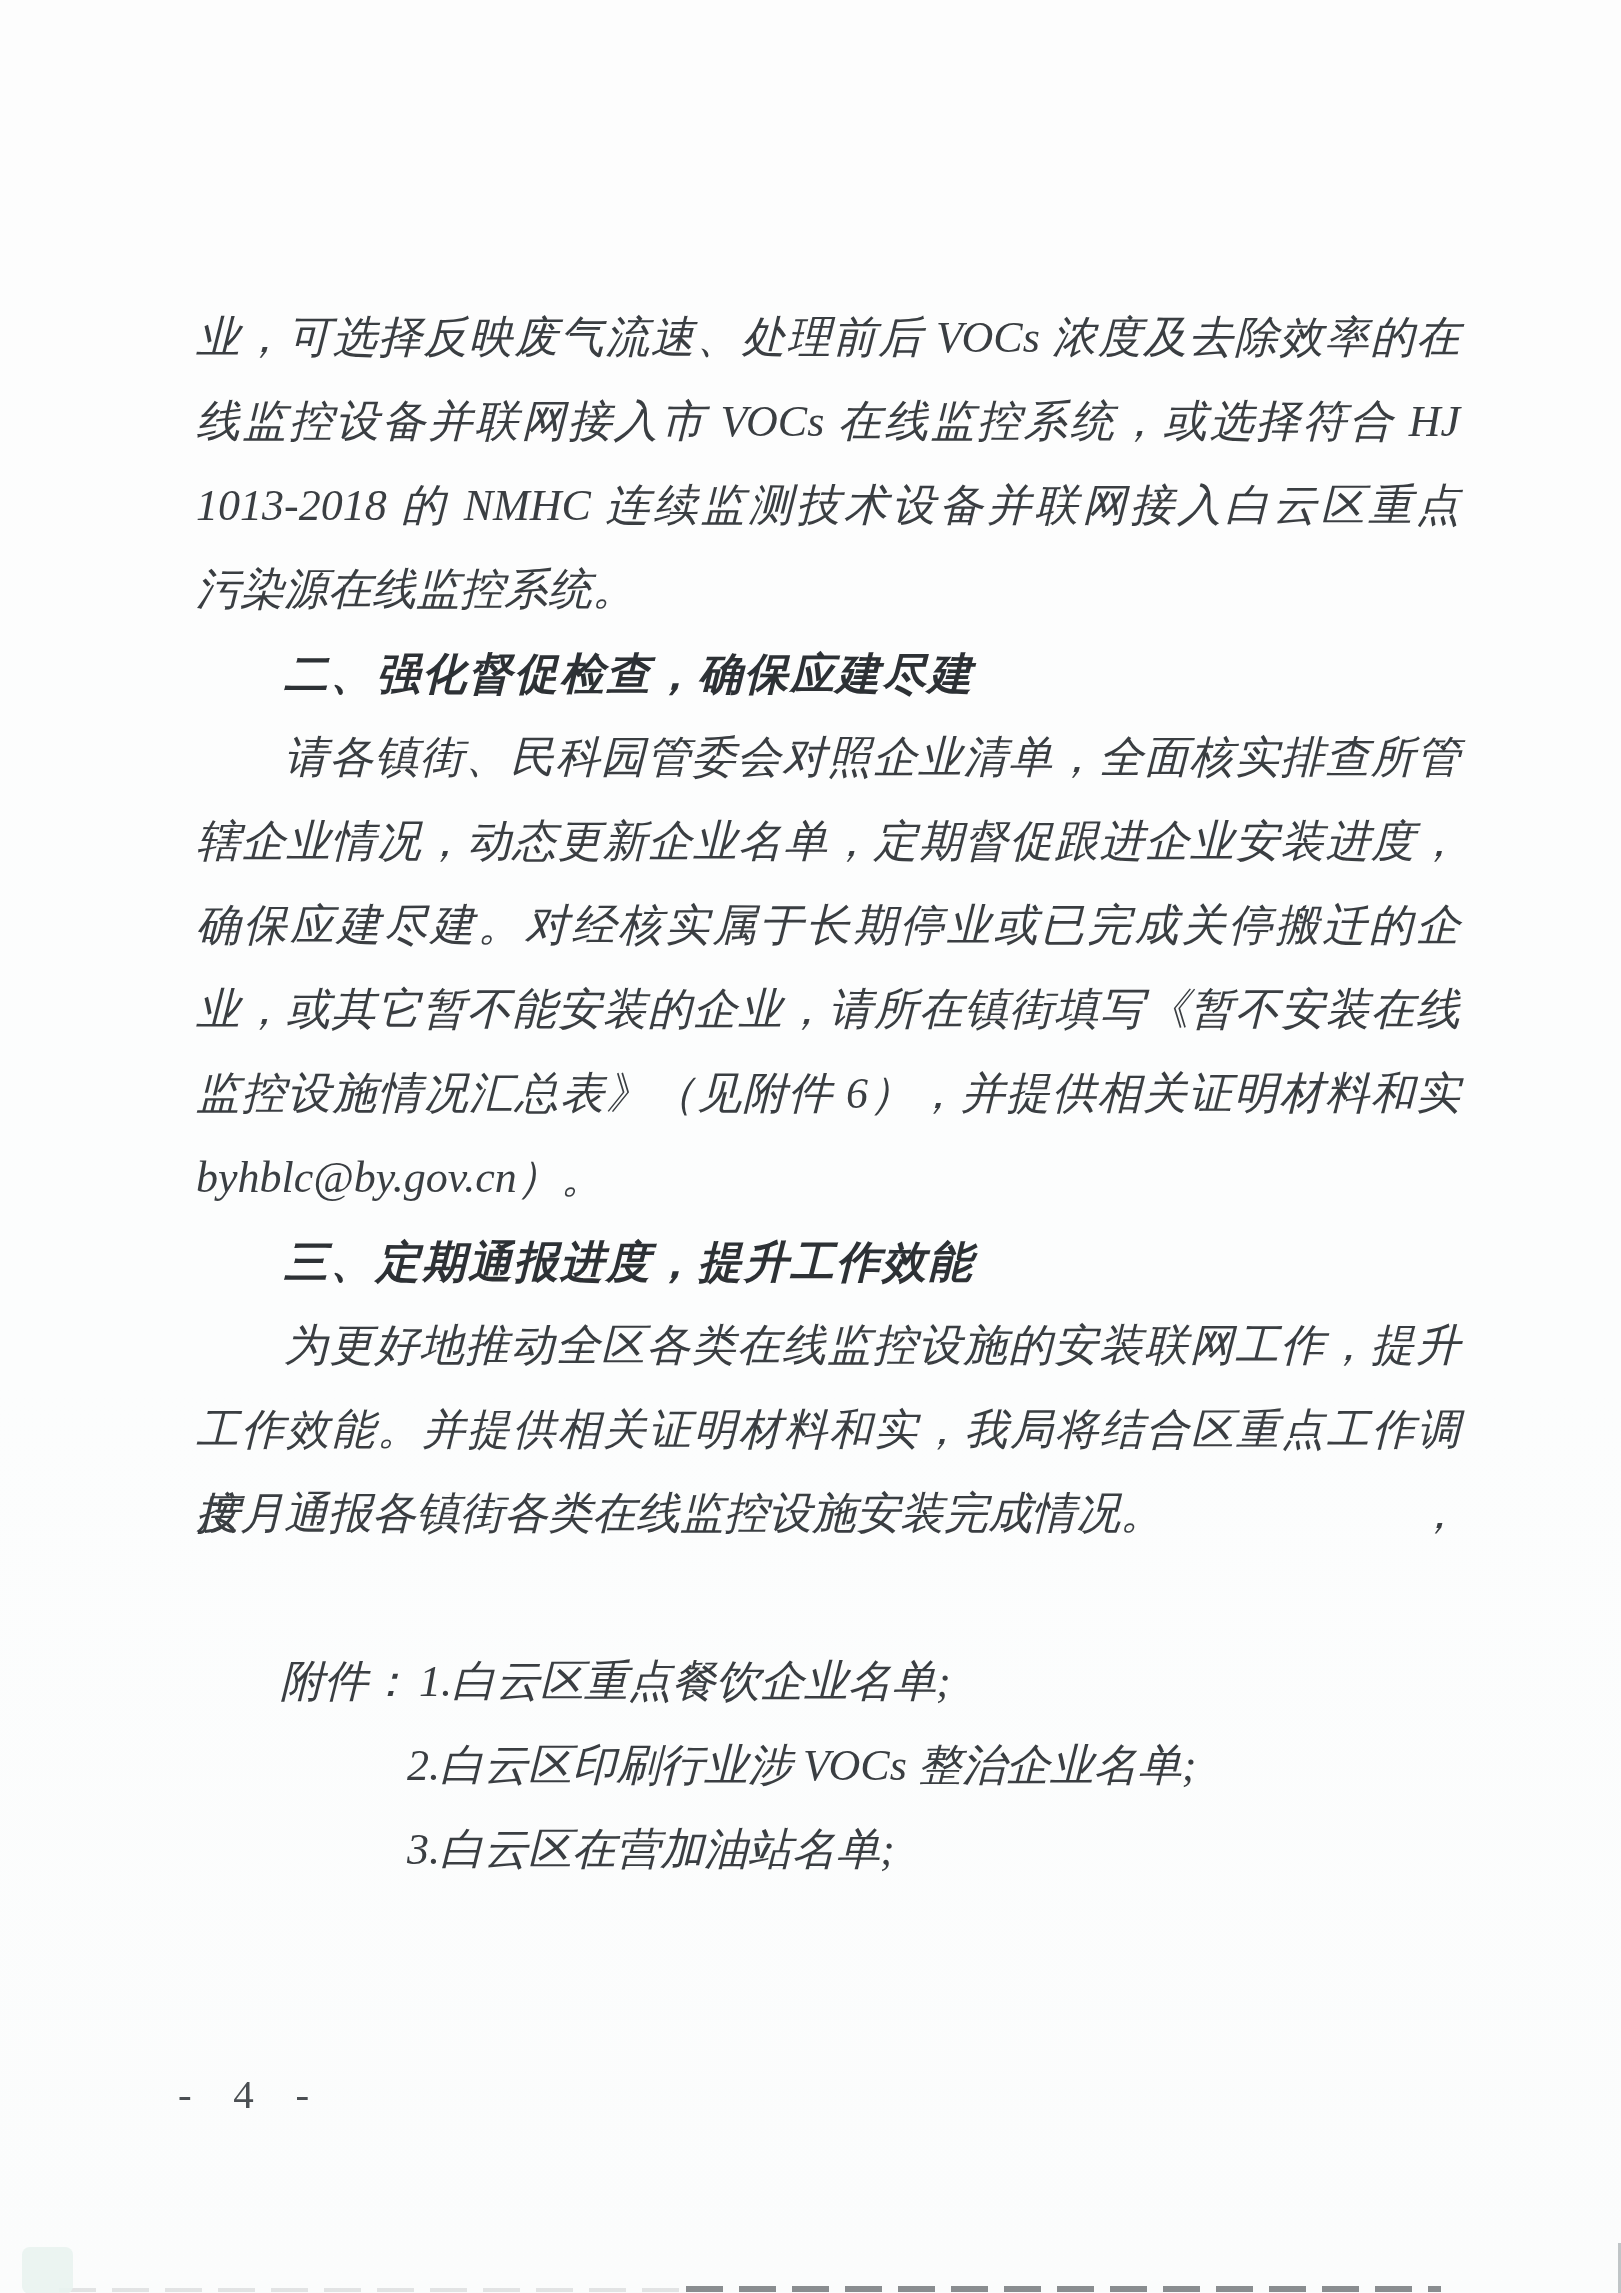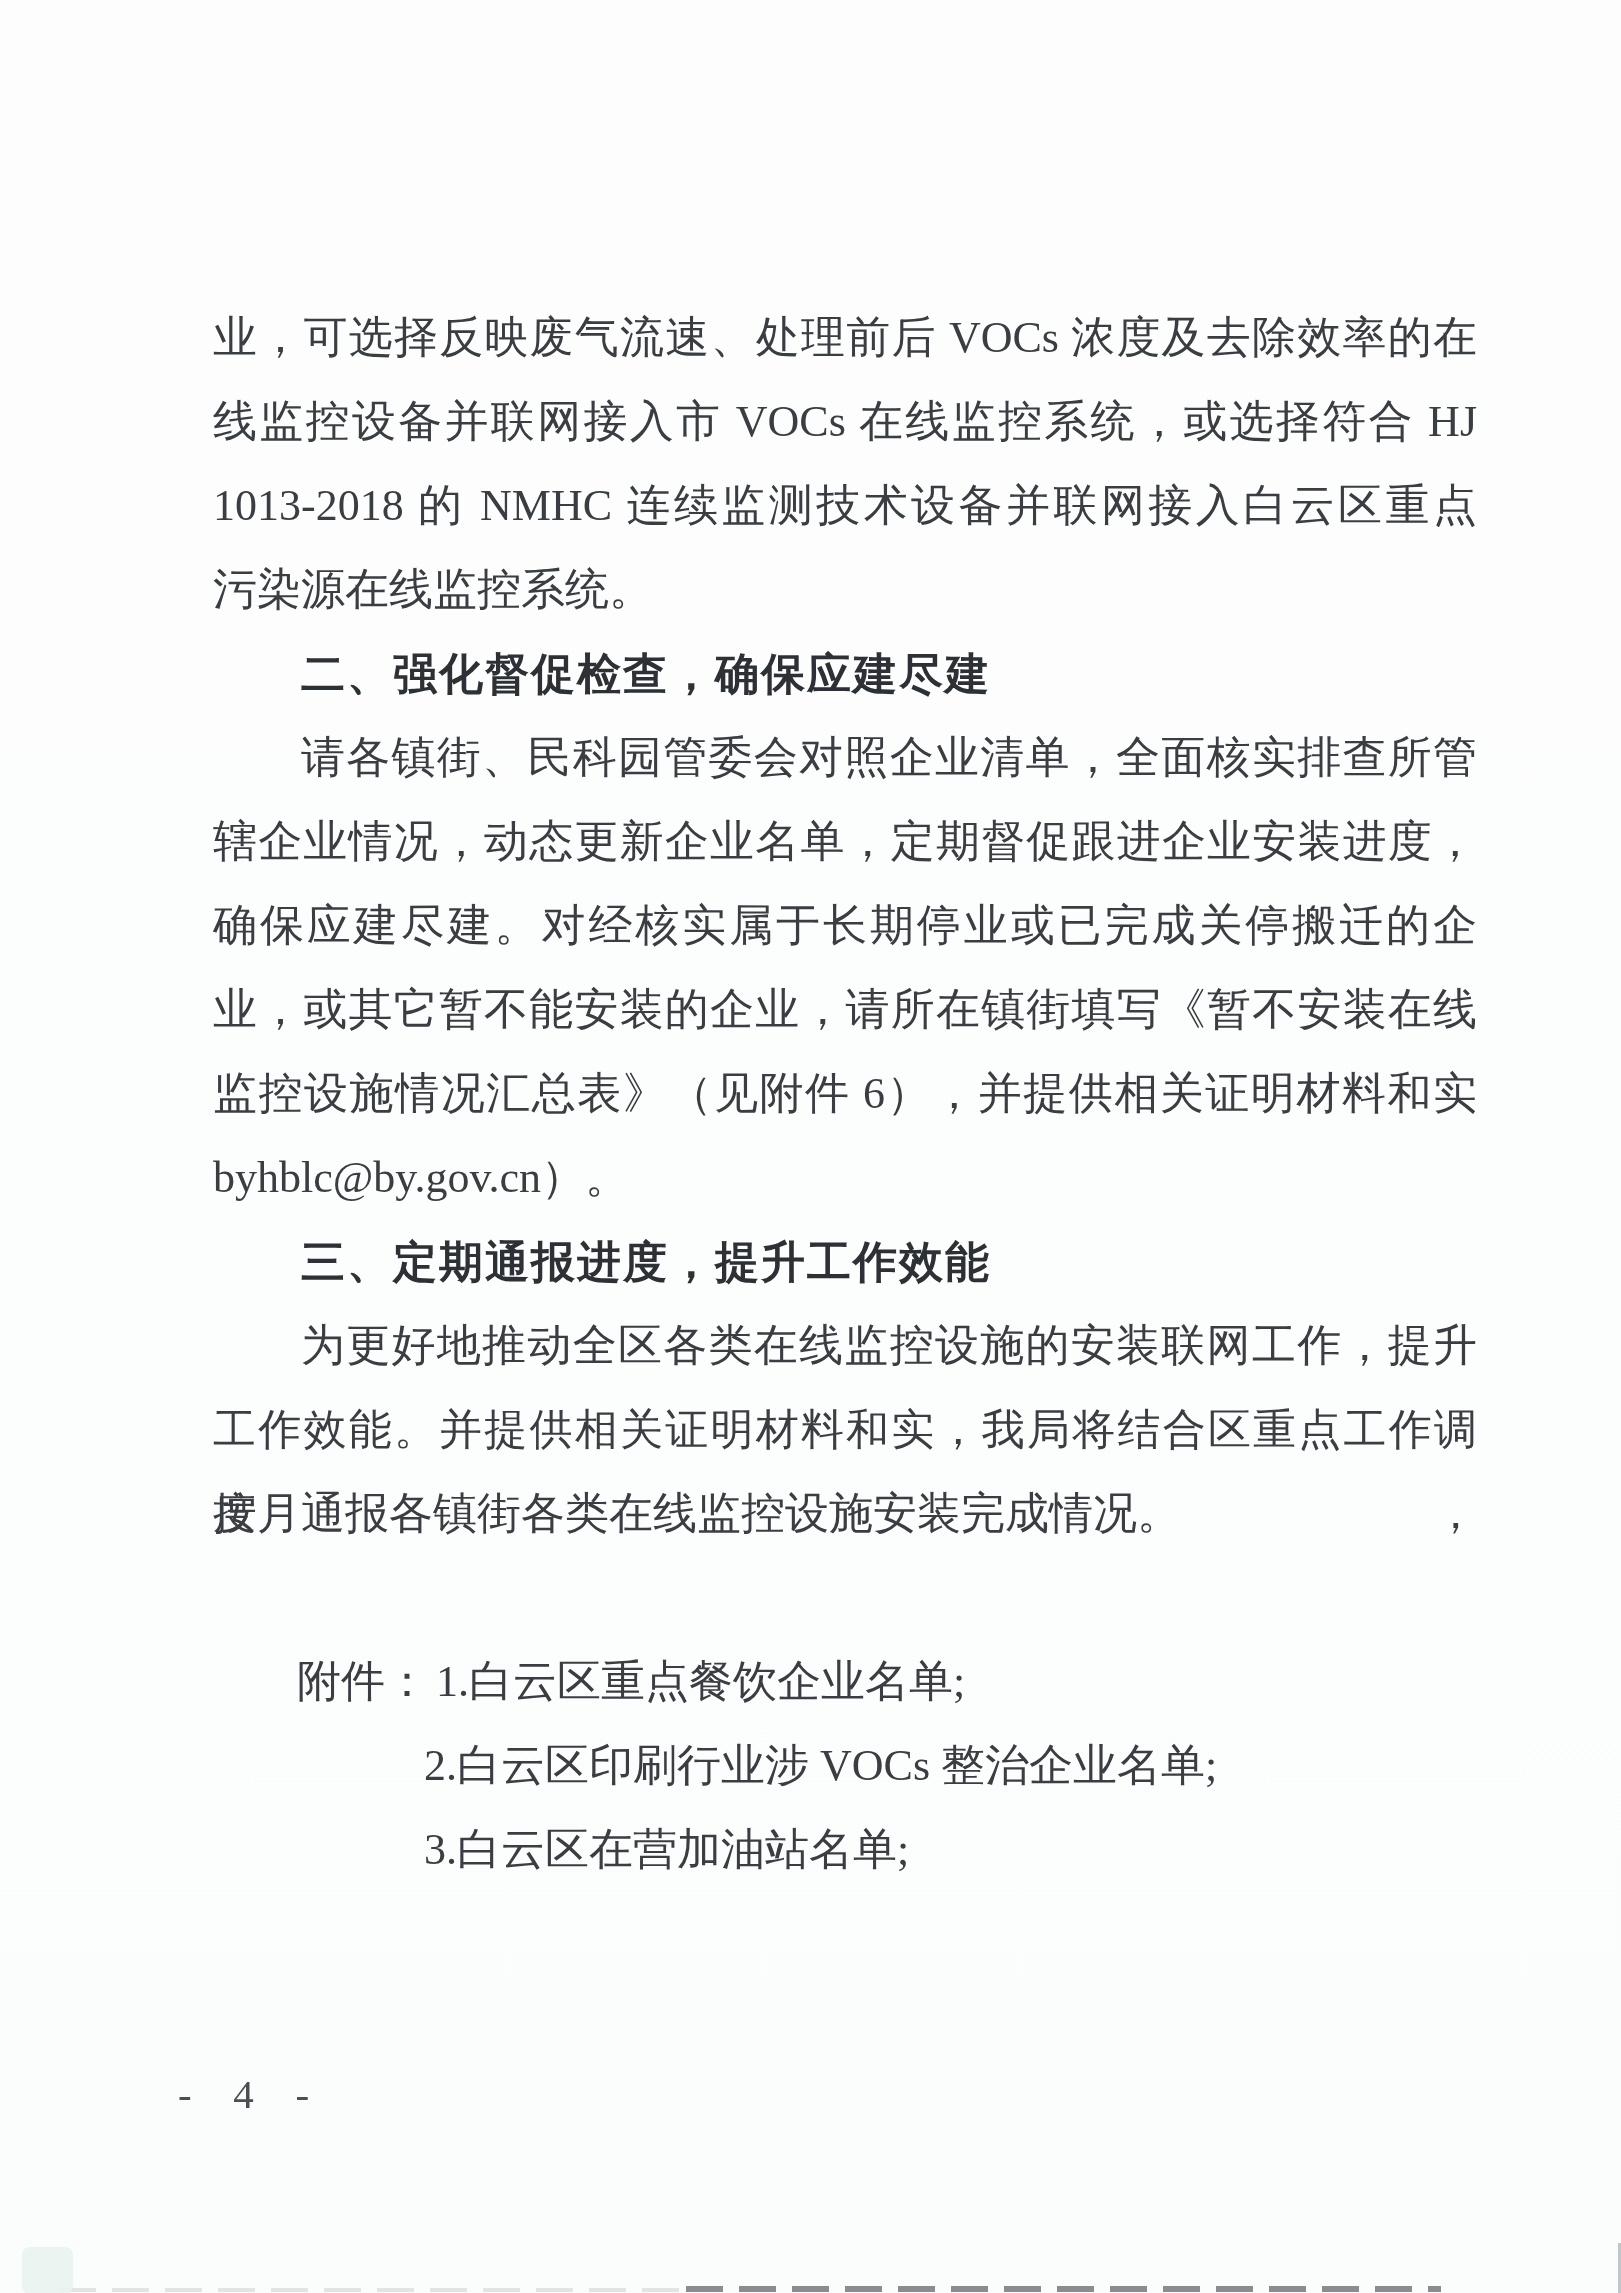--- a/index.html
+++ b/index.html
@@ -9,22 +9,23 @@
     font-family: "Liberation Serif", "DejaVu Serif", serif;
   }
   .page {
     position: relative;
     width: 1621px; height: 2294px;
     background: linear-gradient(180deg, #fdfdfd 0%, #fcfdfd 60%, #fbfcfc 100%);
     overflow: hidden;
   }
   .content {
     position: absolute;
-    left: 213px; top: 296px;
+    left: 196px; top: 296px;
     width: 1264px;
+    font-style: italic;
   }
   .line {
     height: 84px;
     line-height: 84px;
     font-size: 44px;
     color: #3a3e42;
     white-space: nowrap;
   }
   .line.justify {
     white-space: normal;

